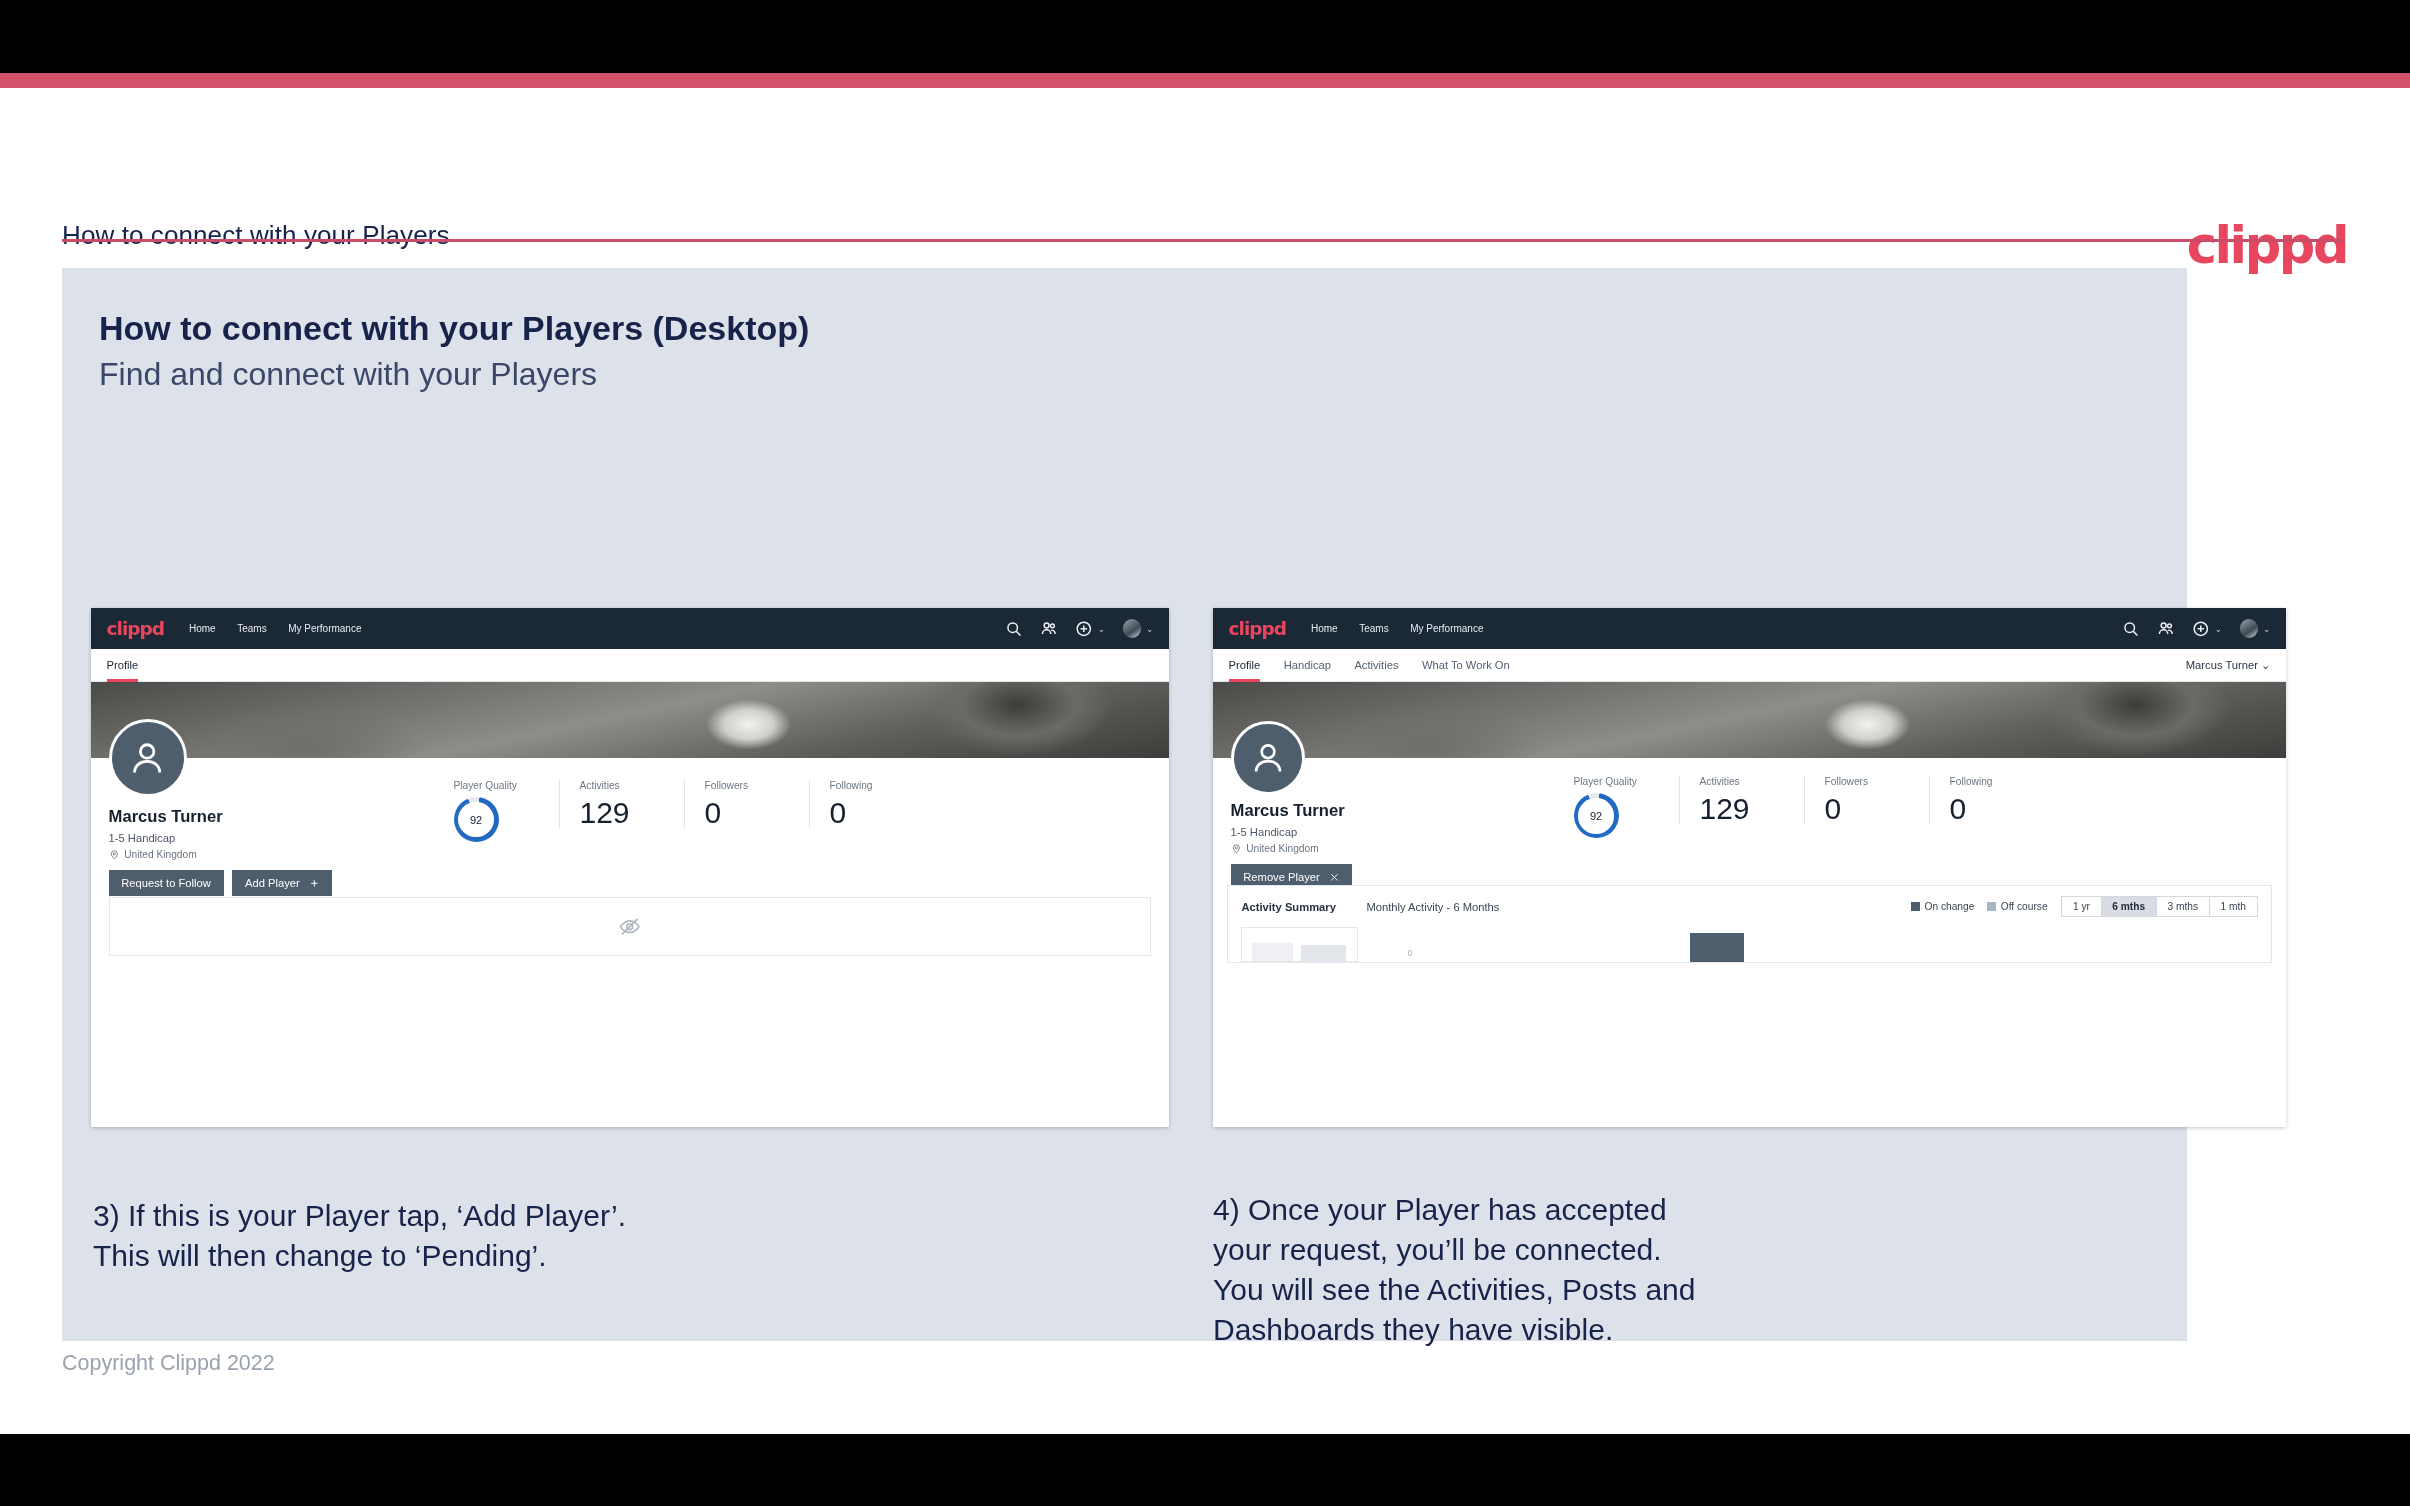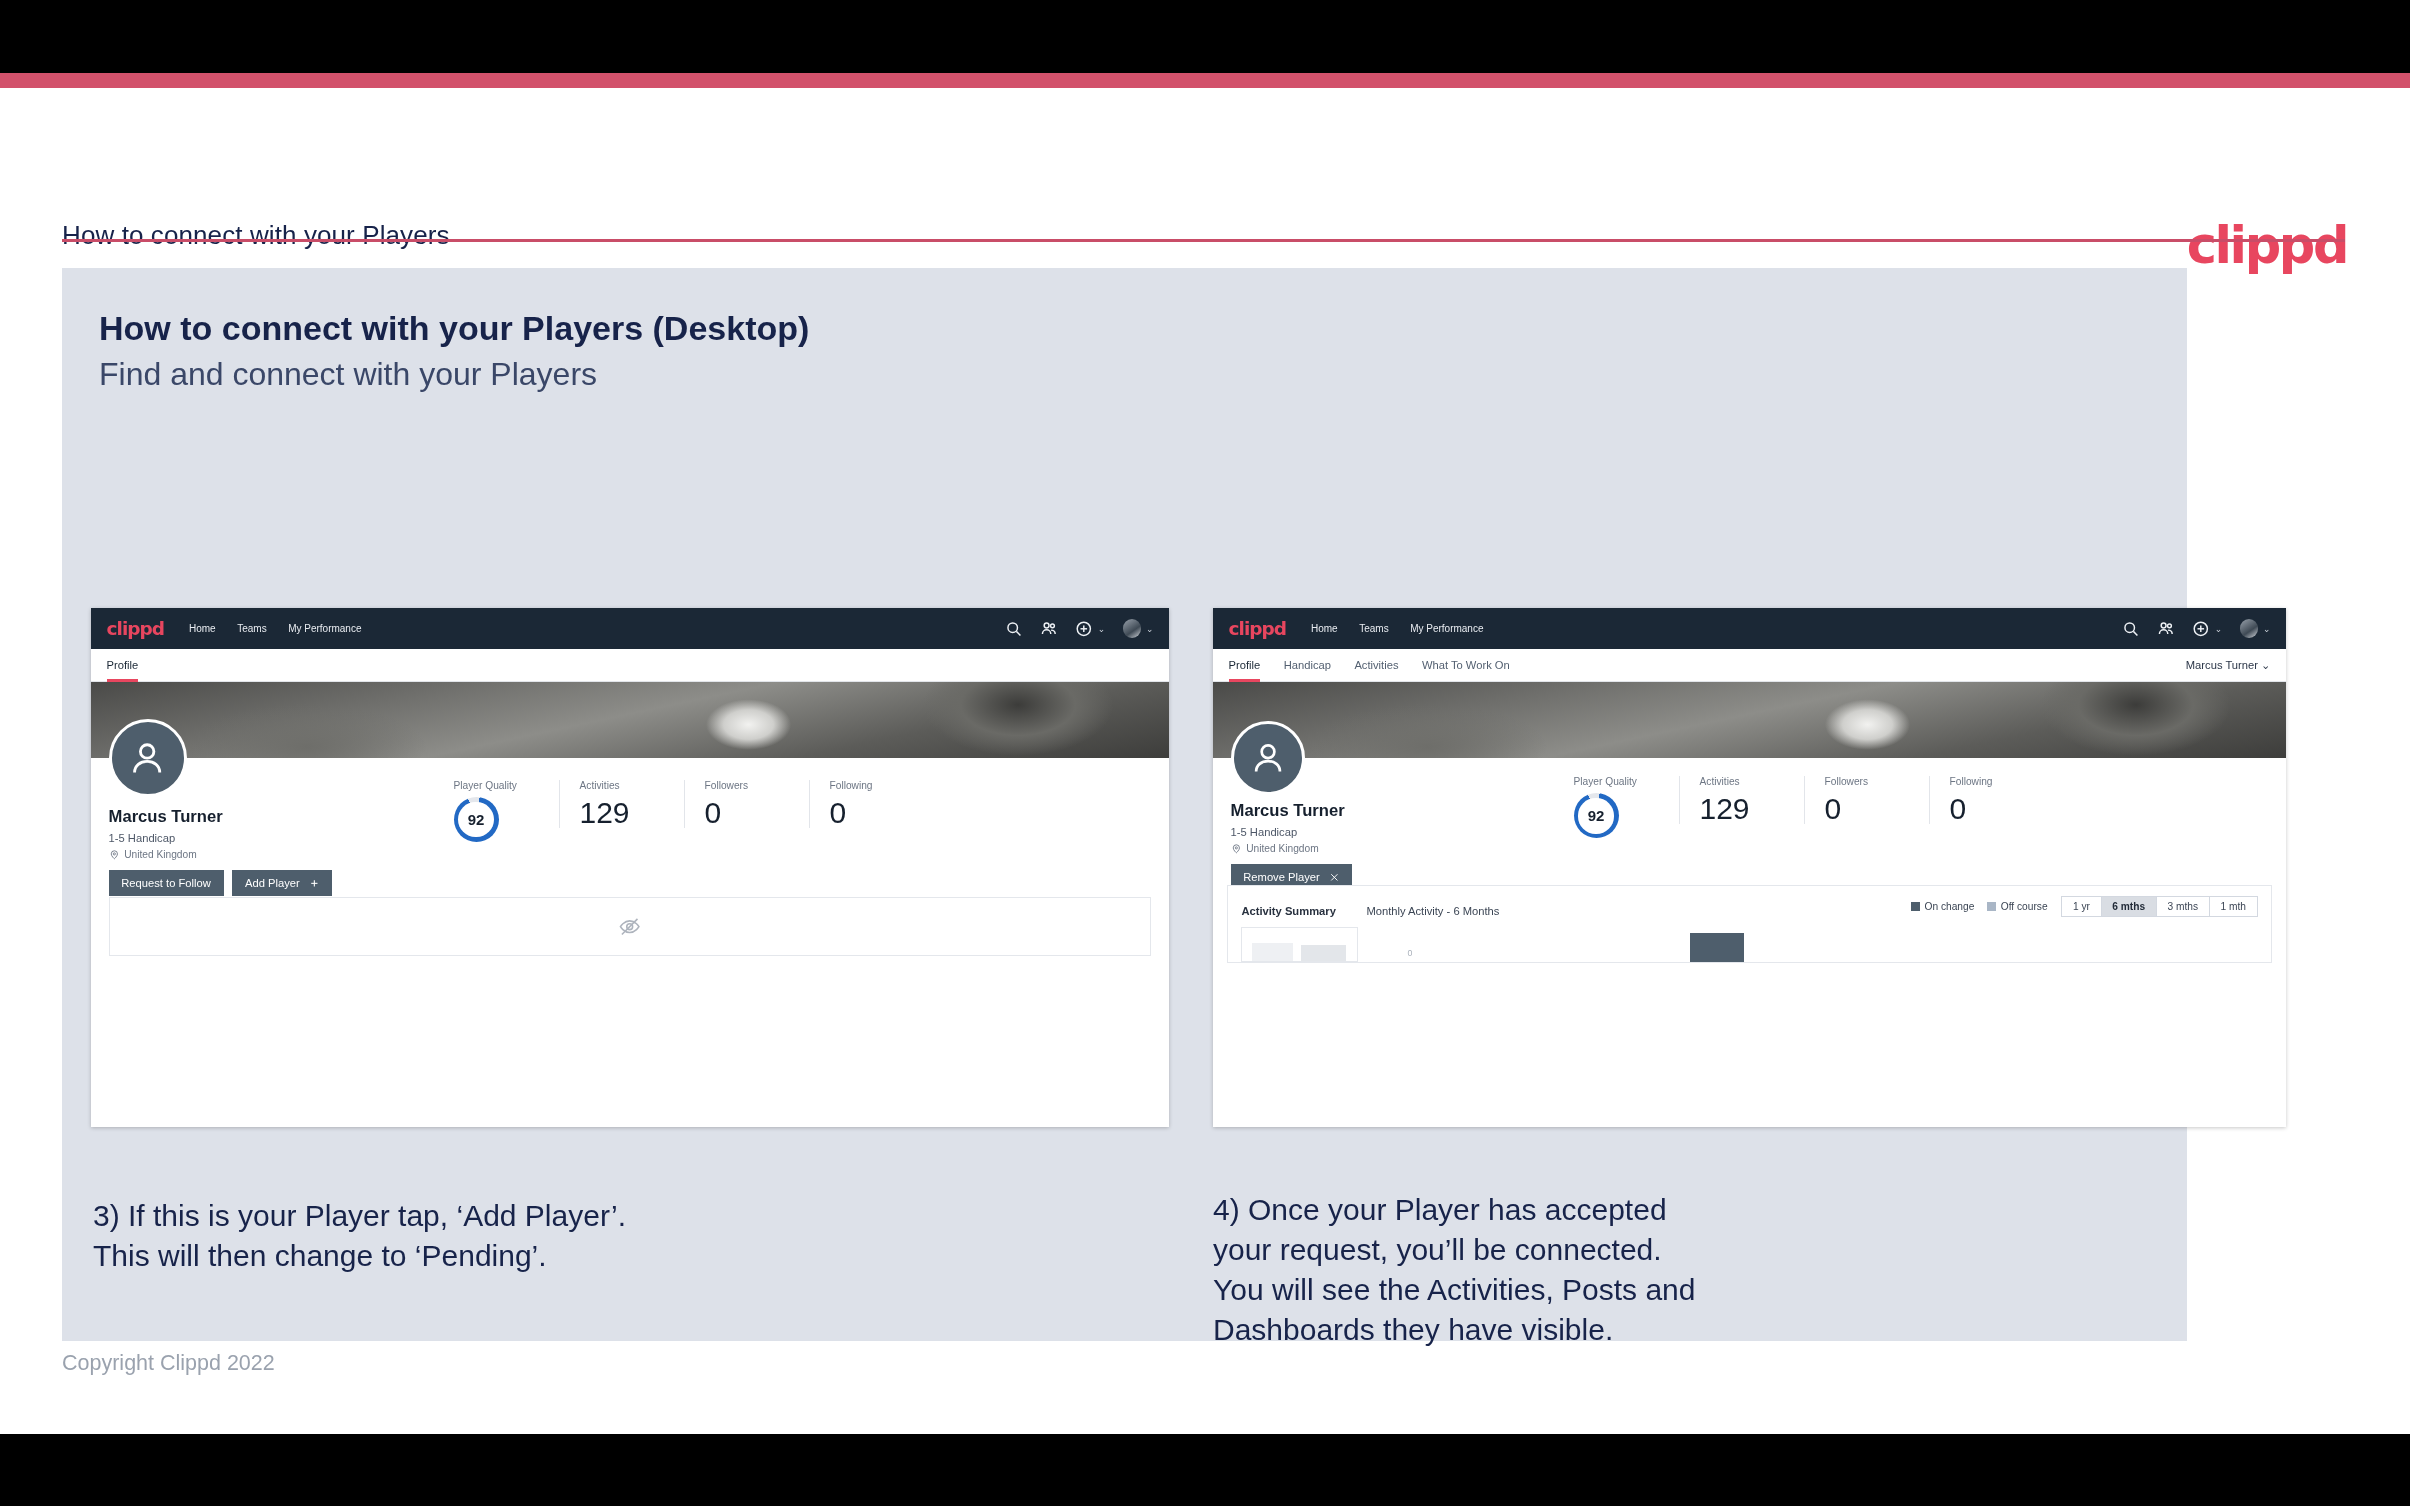--- a/index.html
+++ b/index.html
@@ -150,36 +150,36 @@
 
   .ring {
     position:relative; width:45px; height:45px; margin-top:6.8px;
     border-radius:50%;
     background:conic-gradient(from 8deg, #2269c4 0deg 330deg, #e4e7ec 330deg 360deg);
     display:flex; align-items:center; justify-content:center;
   }
   .ring::before {
     content:""; position:absolute; inset:4.9px; border-radius:50%; background:#fff;
   }
-  .ring span { position:relative; font-size:15px; font-weight:700; color:#16202e; }
+  .ring span { position:relative; font-size:11px; font-weight:400; color:#16202e; }
 
   
   .second-card {
     position:relative; margin:9.8px 17.6px 0; height:59px;
     background:#fff; border:1px solid #e4e7ec;
     display:flex; align-items:center; justify-content:center;
   }
   .second-card svg { width:23.4px; height:23.4px; }
 
   
   .actbar {
     position:relative; margin:7.8px 13.7px 0; border:1px solid #e4e7ec;
     background:#fff; height:78px; padding:10.7px 13.7px 0;
   }
-  .actbar-head { display:flex; align-items:flex-end; }
+  .actbar-head { display:flex; align-items:center; }
   .act-title { font-size:11.2px; font-weight:700; color:#28313f; width:125px; }
   .act-sub { font-size:11.2px; color:#3b4554; }
   .act-right { margin-left:auto; display:flex; align-items:center; gap:13.7px; }
   .legend { display:flex; align-items:center; gap:12.7px; }
   .legend-item { display:flex; align-items:center; gap:4.9px; font-size:10.2px; color:#3b4554; white-space:nowrap; }
   .swatch { width:8.8px; height:8.8px; display:inline-block; }
   .seg { display:flex; border:1px solid #d3d8e0; }
   .seg div {
     font-size:10.2px; color:#3b4554; padding:3.9px 10.7px;
     border-left:1px solid #d3d8e0; background:#fff; white-space:nowrap;

